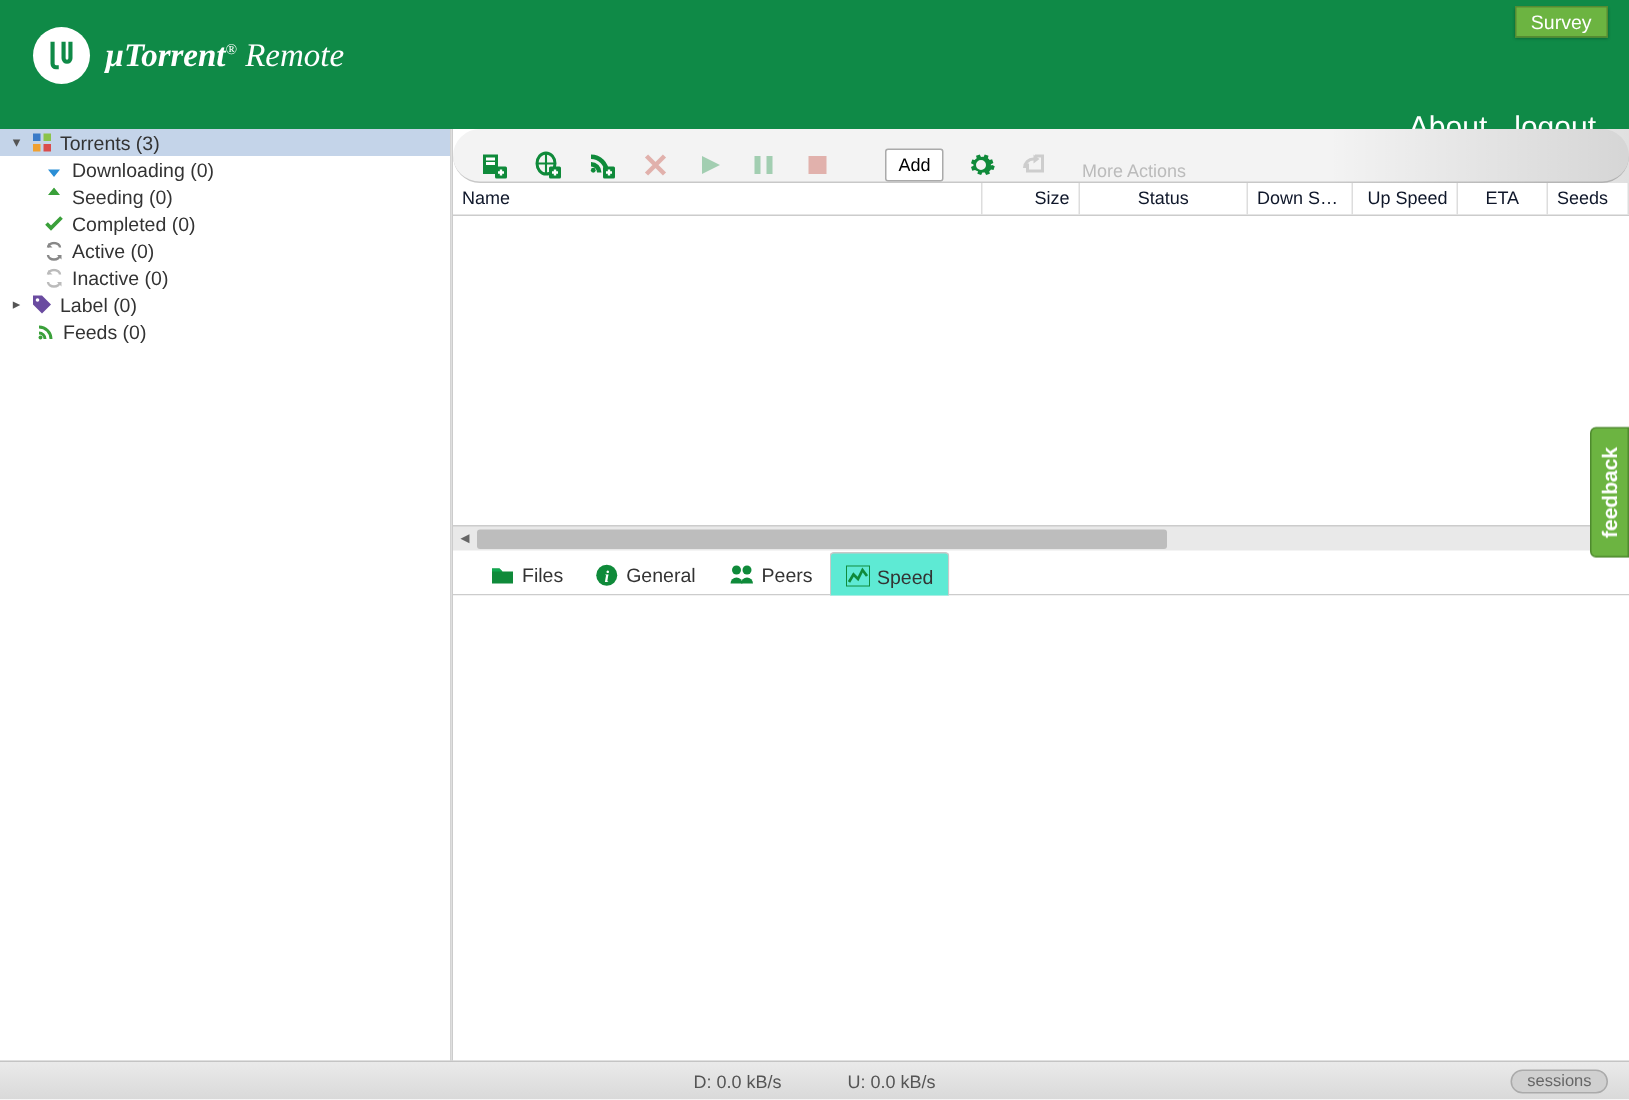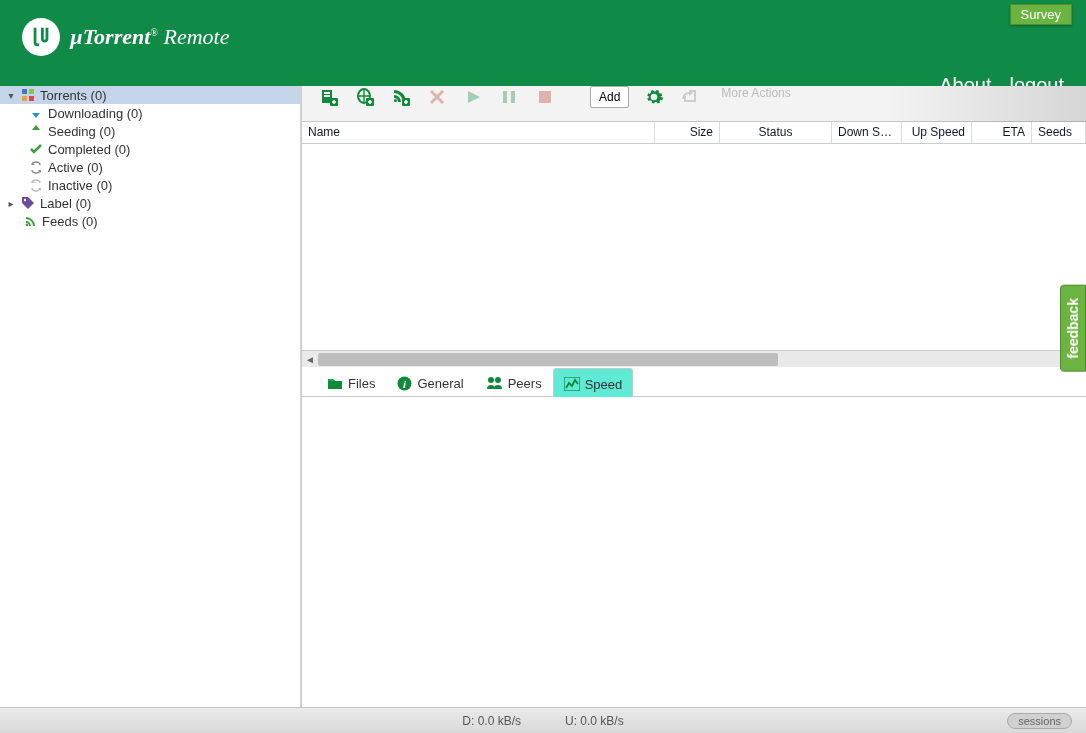--- a/index.html
+++ b/index.html
@@ -14,21 +14,21 @@
   .survey-btn { position: absolute; right: 14px; top: 4px; background: #6cb441; border: 1px solid #568b32; padding: 2px 10px; font-size: 13px; color: #fff; cursor: pointer; box-shadow: 0 1px 2px rgba(0,0,0,.3); }
   .body-area { display: flex; height: calc(733px - 86px - 26px); background: linear-gradient(#f1f1f1,#e9e9e9); }
   .sidebar { width: 302px; background: #fff; border-right: 1px solid #d3d3d3; overflow: hidden; }
   .tree-row { display: flex; align-items: center; height: 18px; padding: 0 6px; cursor: pointer; white-space: nowrap; }
   .tree-row.selected { background: #c4d4e9; }
   .tree-row .arrow { width: 10px; color: #555; font-size: 10px; display:inline-block; text-align:center; }
   .tree-row .icon { width: 16px; height: 16px; margin: 0 4px; display:flex; align-items:center; justify-content:center; }
   .tree-row span.label { color: #333; }
   .indent1 { padding-left: 24px; }
   .main { flex: 1; display: flex; flex-direction: column; background: #fff; border-left: 1px solid #ccc; position: relative; }
-  .toolbar { height: 36px; border-bottom: 1px solid #c8c8c8; display: flex; align-items: flex-start; padding: 0 16px; gap: 14px; background: #f3f3f3; }
+  .toolbar { height: 36px; border-bottom: 1px solid #c8c8c8; display: flex; align-items: flex-end; padding: 0 16px; gap: 14px; background: #f3f3f3; border-radius: 18px; }
   .tb-icon { width: 22px; height: 22px; display:flex; align-items:center; justify-content:center; cursor:pointer; }
   .tb-icon.disabled { opacity: .35; cursor: default; }
   .add-btn { background: #fff; border: 1px solid #aaa; padding: 3px 8px; font-size: 12px; cursor: pointer; border-radius:2px; }
   .more-actions { color: #bbb; font-size: 12px; margin-left: 6px; }
   .shadow-edge { position:absolute; right:0; top:0; height:36px; width:200px; background: linear-gradient(to right, rgba(0,0,0,0), rgba(0,0,0,0.12)); pointer-events:none; }
   .grid-header { display: flex; height: 22px; border-bottom: 1px solid #ccc; background: #fff; font-size: 12px; color: #0f172a; }
   .grid-header .col { border-right: 1px solid #ddd; padding: 3px 6px; overflow:hidden; text-overflow:ellipsis; white-space:nowrap; }
   .grid-body { height: 206px; background: #fff; position: relative; }
   .hscroll { height: 17px; background: #e9e9e9; border-top: 1px solid #ccc; position: relative; display:flex; align-items:center; }
   .hscroll .thumb { position:absolute; left: 16px; width: 460px; height: 13px; top:2px; background: #bdbdbd; border-radius: 2px; }
@@ -68,21 +68,21 @@
     <div class="tree-row selected">
       <span class="arrow">▾</span>
       <span class="icon">
           <svg width="14" height="14">
             <rect x="1" y="1" width="5" height="5" fill="#3a7bc8"></rect>
             <rect x="8" y="1" width="5" height="5" fill="#8bc34a"></rect>
             <rect x="1" y="8" width="5" height="5" fill="#f0a030"></rect>
             <rect x="8" y="8" width="5" height="5" fill="#d94c4c"></rect>
           </svg>
         </span>
-      <span class="label">Torrents (0)</span>
+      <span class="label">Torrents (3)</span>
     </div>
     <div class="tree-row indent1">
       <span class="icon">
           <svg width="12" height="12">
             <path fill="#2b8fd6" d="M6 0v6H2l4 5 4-5H6V0z"></path>
           </svg>
         </span>
       <span class="label">Downloading (0)</span>
     </div>
     <div class="tree-row indent1">
@@ -203,21 +203,21 @@
       <span class="more-actions">More Actions</span>
       <div class="shadow-edge"></div>
     </div>
 
     <div class="grid-header" id="grid-header">
         <div class="col" style="width: 353px; text-align: left;">Name</div>
         <div class="col" style="width: 65px; text-align: right;">Size</div>
         <div class="col" style="width: 112px; text-align: center;">Status</div>
         <div class="col" style="width: 70px; text-align: center;">Down Sp...</div>
         <div class="col" style="width: 70px; text-align: right;">Up Speed</div>
-        <div class="col" style="width: 60px; text-align: right;">ETA</div>
+        <div class="col" style="width: 60px; text-align: center;">ETA</div>
         <div class="col" style="width: 54px; ">Seeds</div>
       </div>
     <div class="grid-body"></div>
     <div class="hscroll">
       <div class="arrow-l">◄</div>
       <div class="thumb"></div>
       <div class="arrow-r">►</div>
     </div>
 
     <div class="detail-tabs">

